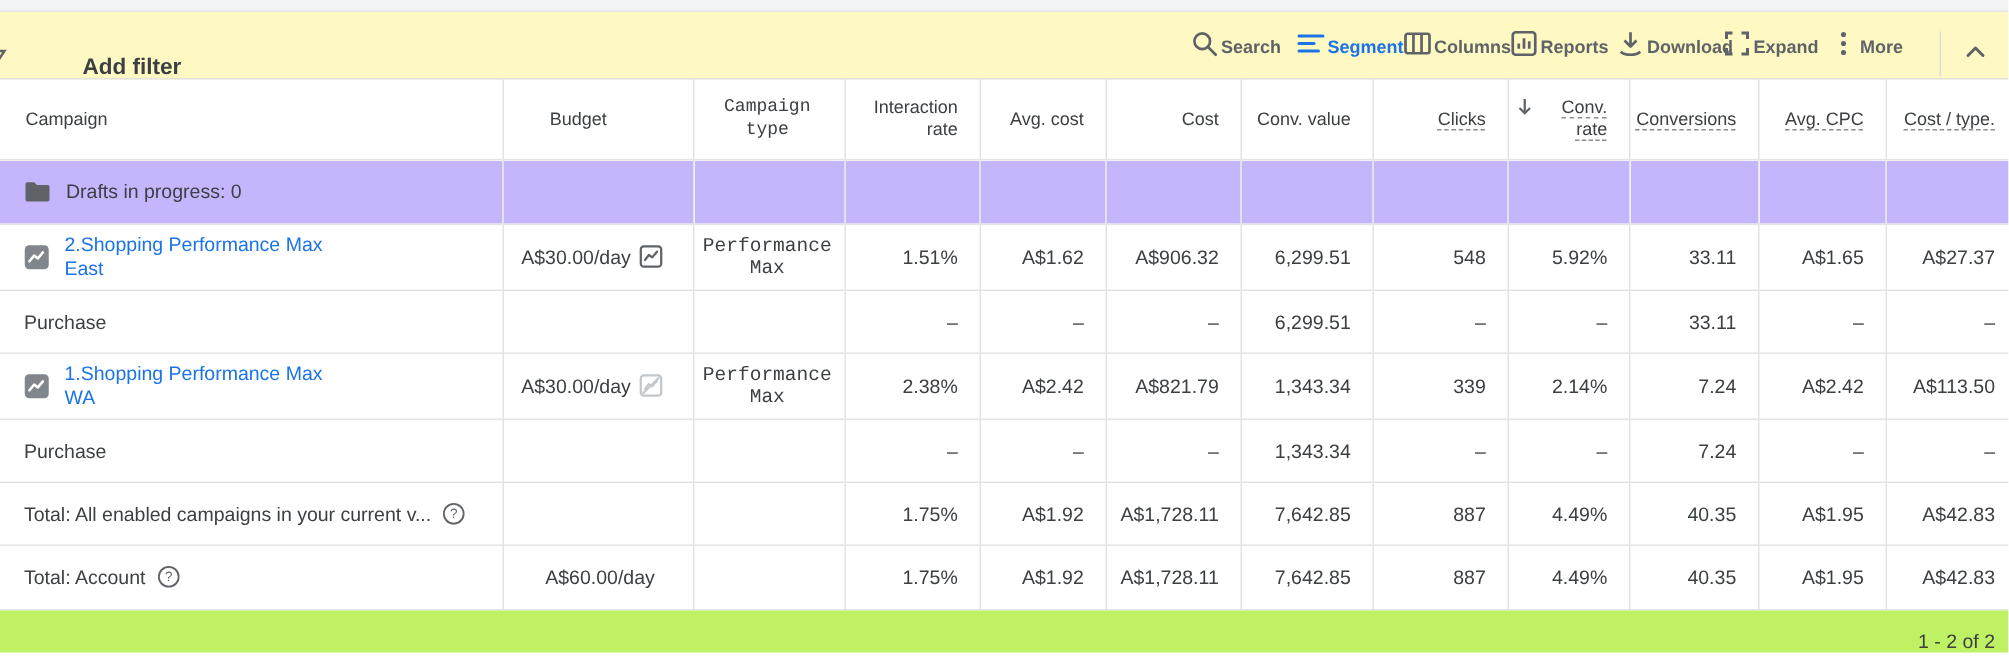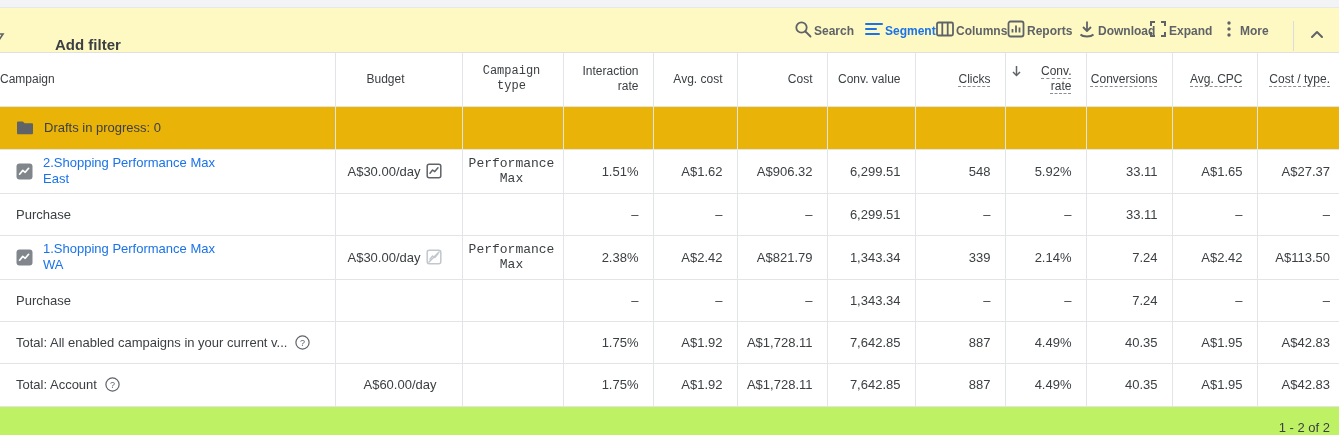--- a/index.html
+++ b/index.html
@@ -23,31 +23,31 @@
   
   table { width:1339px; border-collapse:collapse; table-layout:fixed; font-size:13px; }
   th, td { border-right:1px solid #e3e4e6; border-bottom:1px solid #e3e4e6;
            vertical-align:middle; font-weight:400; overflow:hidden; }
   th:last-child, td:last-child { border-right:none; }
 
   tr.head-row { height:53px; }
   tr.head-row th { font-size:12px; color:#3c4043; }
   th.num, td.num { text-align:right; padding:0 14px 0 4px; }
   th.last, td.last { padding-right:9px; }
-  th.col-campaign { text-align:left; font-size:12px; }
+  th.col-campaign { text-align:left; padding-left:17px; font-size:12px; }
   th.col-budget { text-align:center; padding-right:26px; }
   th.col-ctype, td.c-type { text-align:center; padding:0 8px 0 6px; line-height:15px;font-family:Liberation Mono, monospace; }
   .u { text-decoration:underline; text-decoration-style:dashed; text-decoration-color:#8a8f94;
        text-decoration-thickness:1px; text-underline-offset:3px; }
   .convrate-head { display:flex; }
   .convrate-label { margin-left:auto; display:inline-block; max-width:46px; text-align:right; line-height:15px; }
   .two-line { line-height:15px; }
 
   tr.row-drafts { height:43px; }
-  tr.row-drafts td { background:#eab308;text-align:right; }
+  tr.row-drafts td { background:#c4b5fd;text-align:right; }
   tr.row-campaign { height:44px; }
   tr.row-purchase { height:42px; }
   tr.row-total-enabled { height:42px; }
   tr.row-total-account { height:43px; }
 
   .c-flex { display:flex; align-items:center; gap:10px; padding-left:16px; }
   .c-link { color:#1a73e8; max-width:172px; line-height:16px; cursor:pointer; }
   .plain-name { padding-left:16px; }
   .total-flex { display:flex; align-items:flex-start; gap:8px; padding-left:16px; }
   .b-flex { display:flex; justify-content:flex-end; align-items:center; gap:5px; padding-right:20px; }

